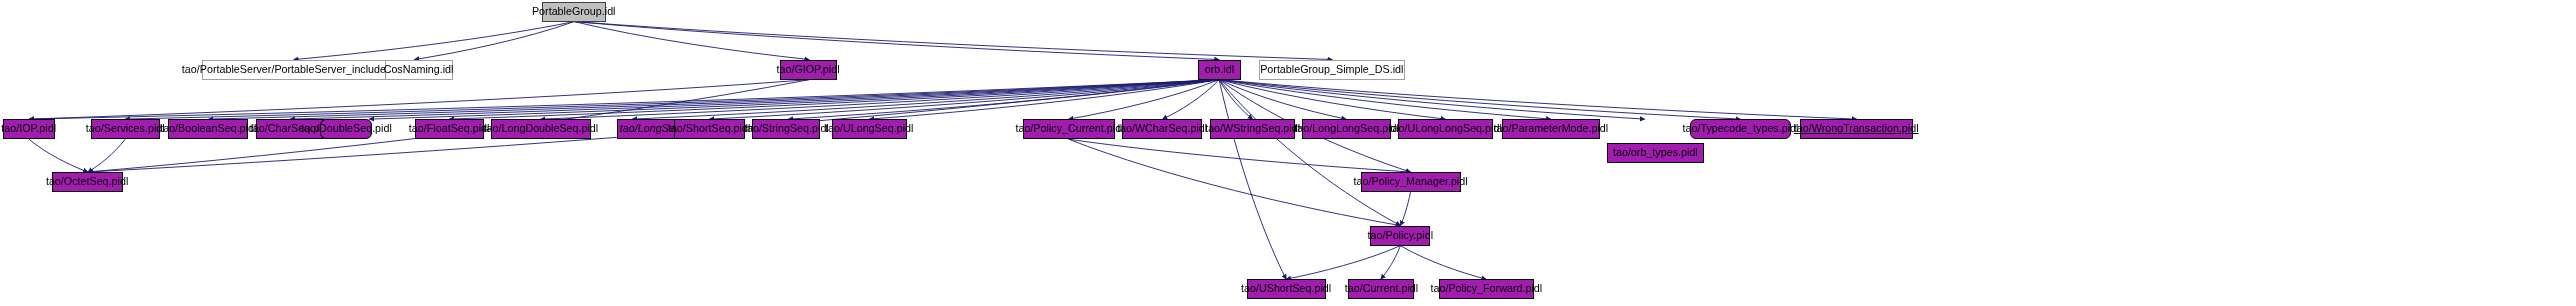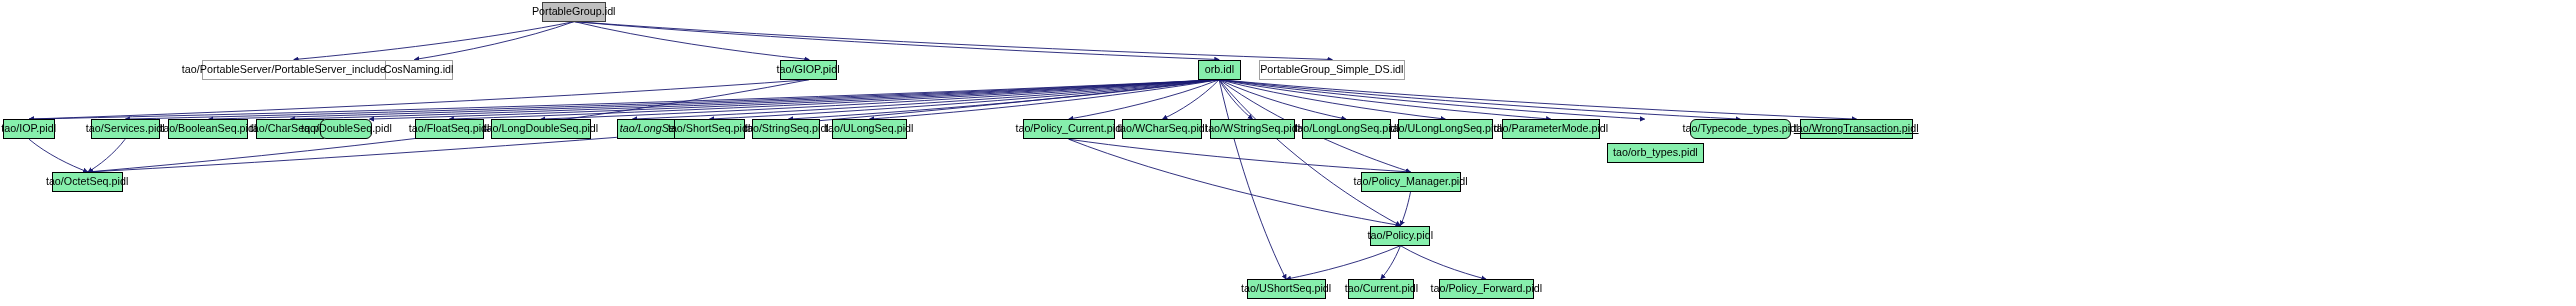--- a/index.html
+++ b/index.html
@@ -28,21 +28,21 @@
     position: absolute;
     box-sizing: border-box;
     display: flex;
     align-items: center;
     justify-content: center;
     white-space: nowrap;
     font-size: 11.2px;
     line-height: 1;
     color: #000000;
     letter-spacing: 0px;
-    background: #86efac;
+    background: #a21caf;
     border: 0.7px solid #000000;
     height: 20px;
     z-index: 5;
   }
   .node.root {
     background: #bfbfbf;
     border: 0.7px solid #404040;
   }
   .node.grayborder {
     background: #ffffff;

